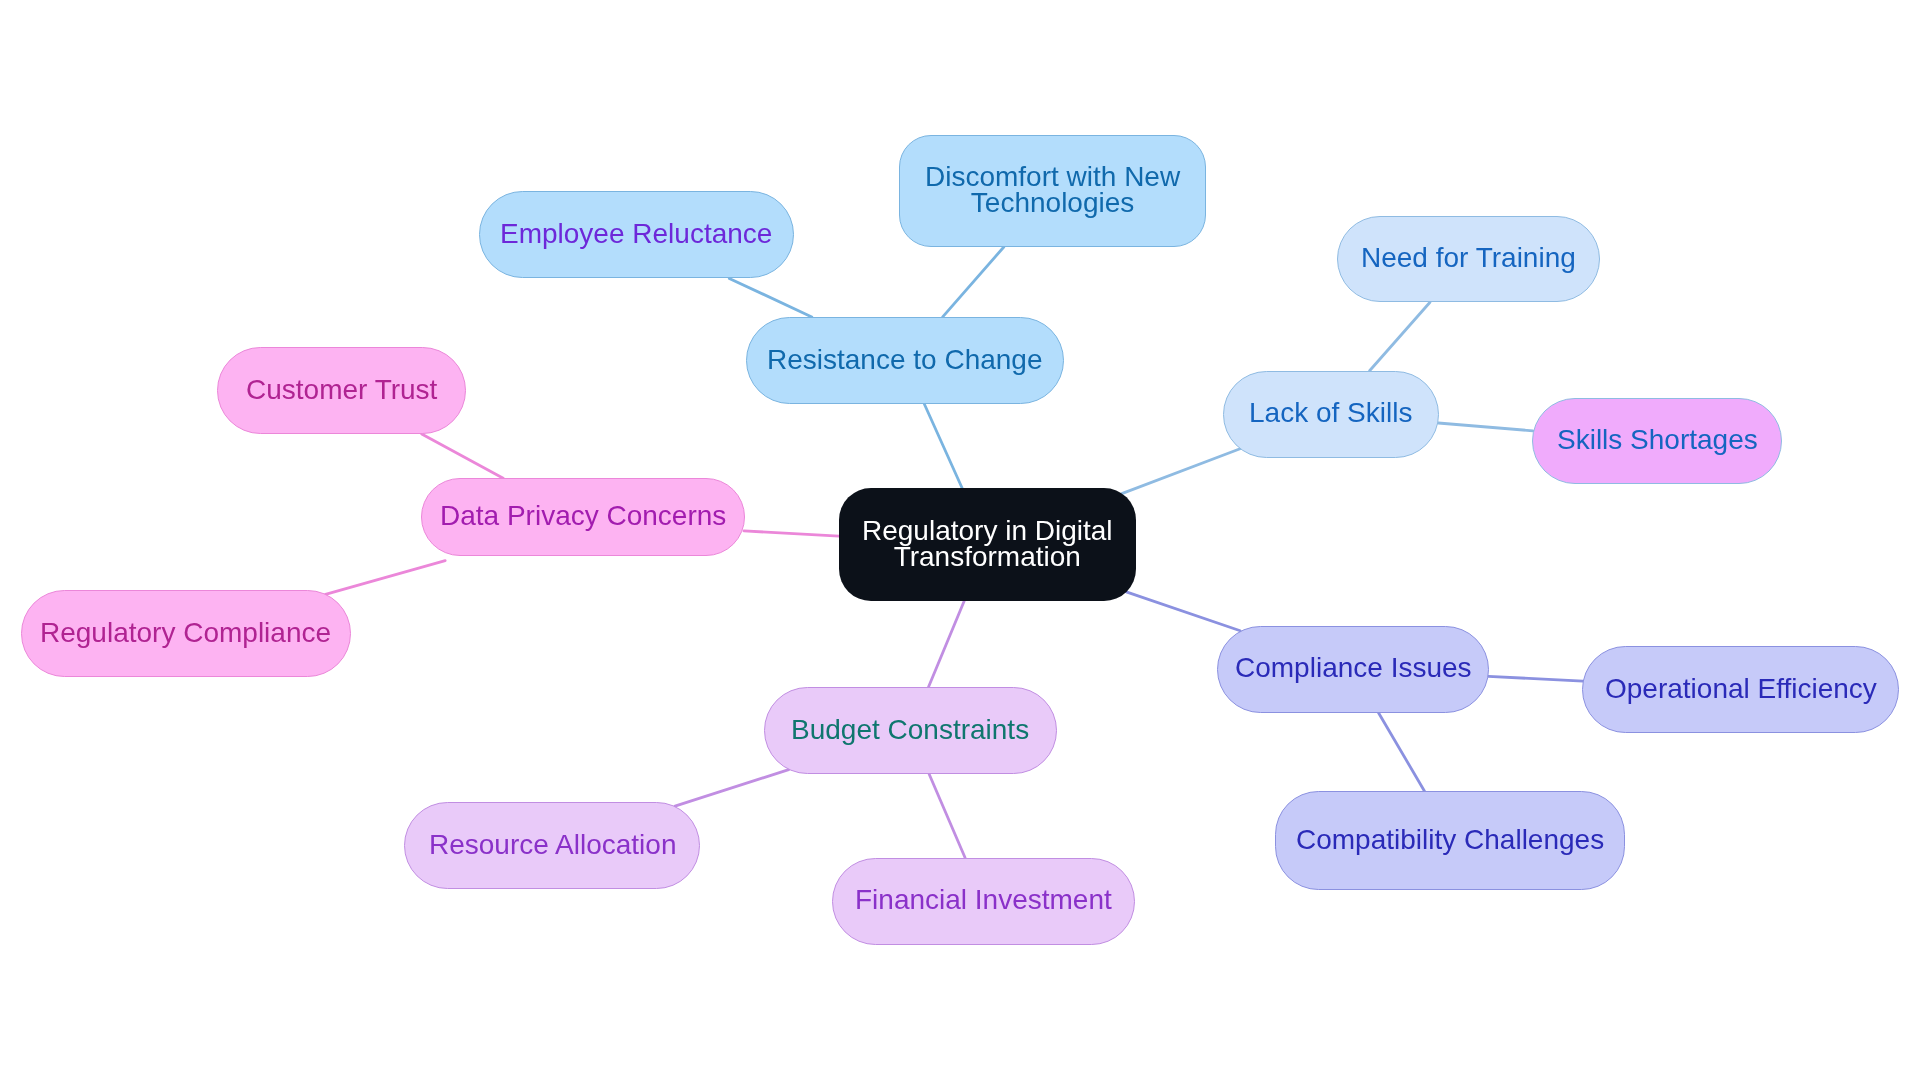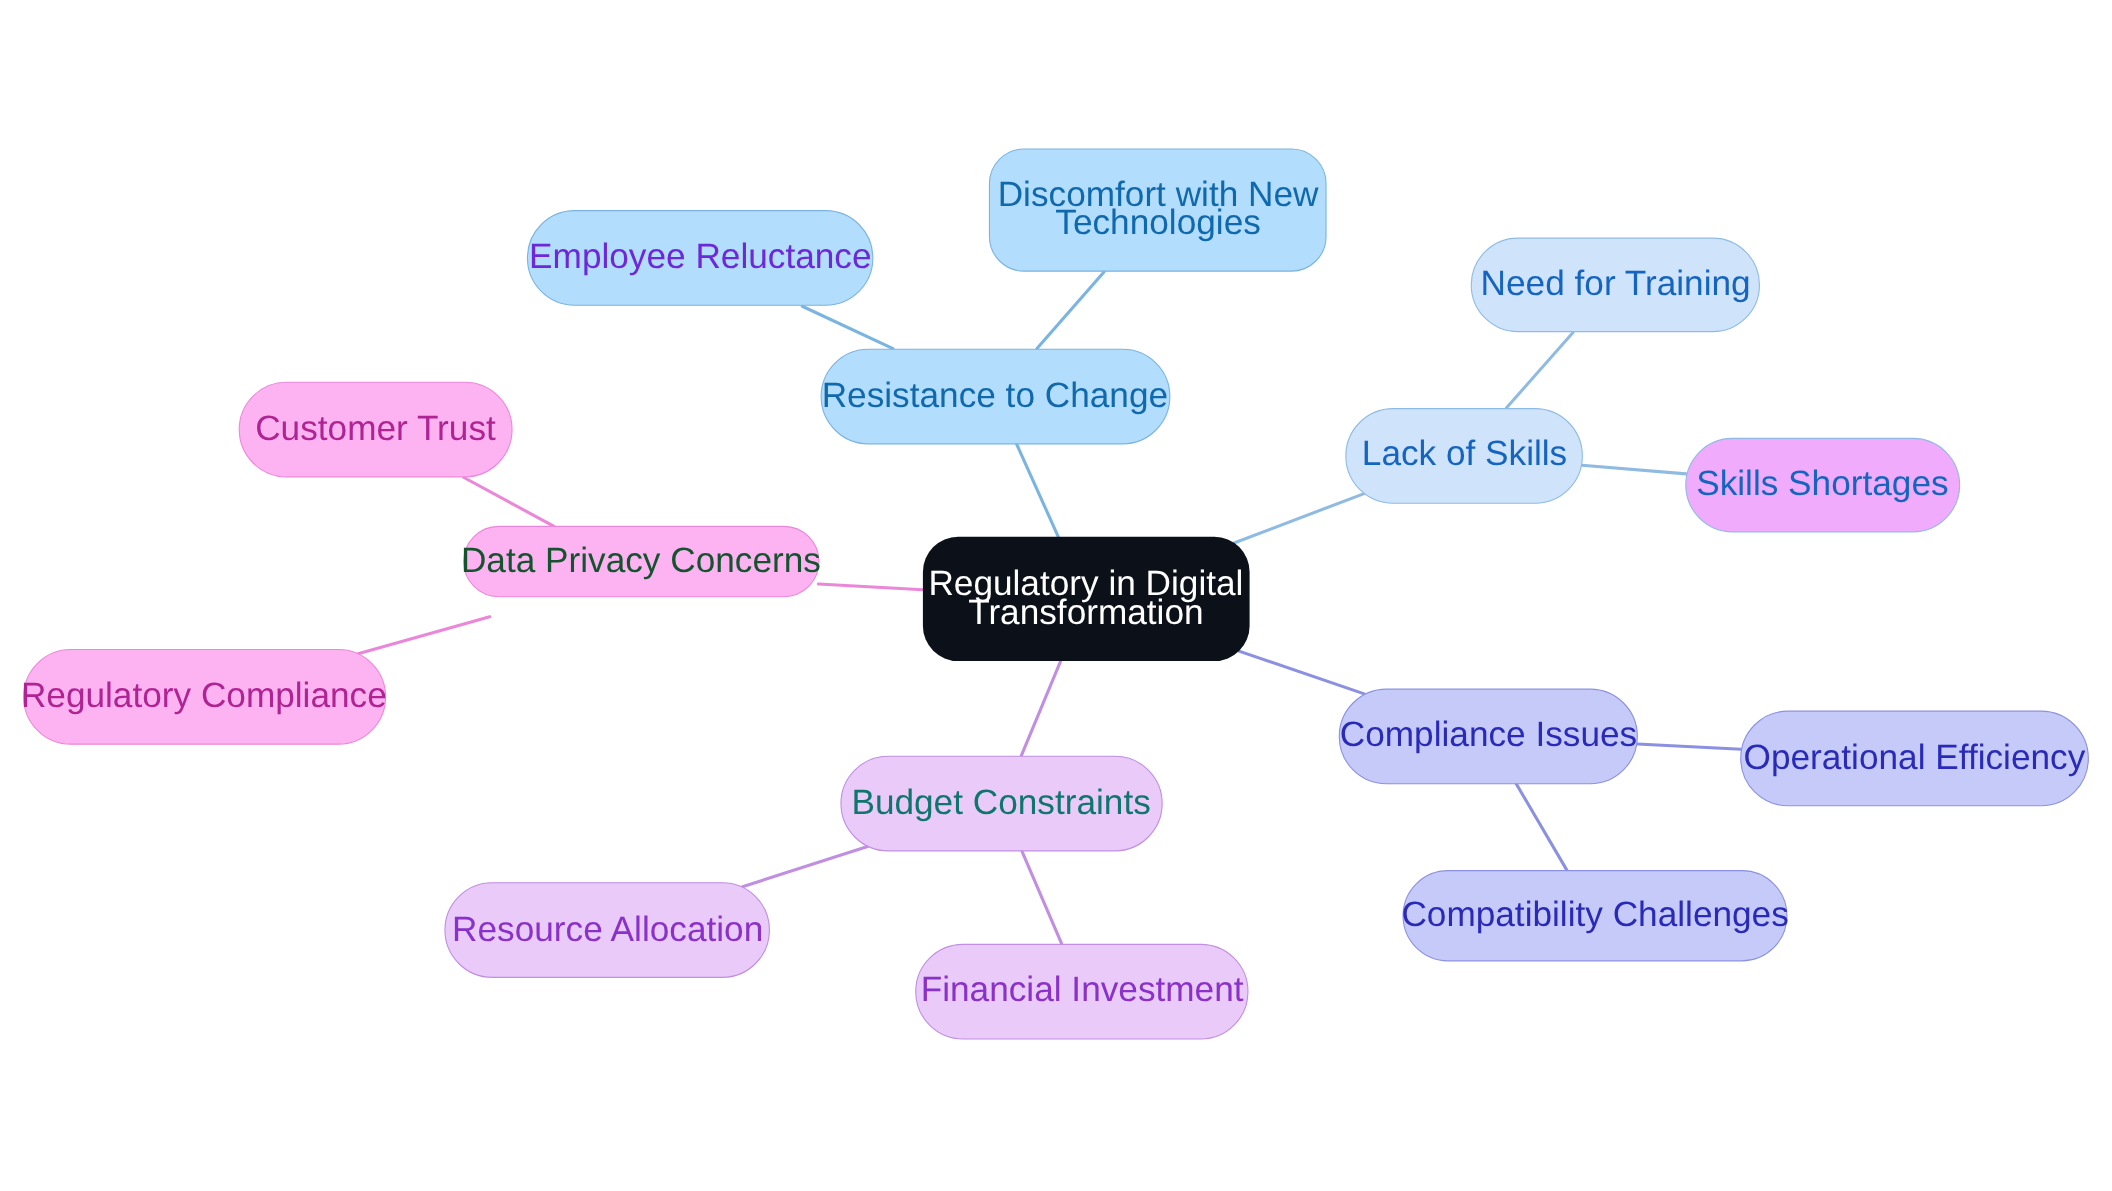--- a/index.html
+++ b/index.html
@@ -3,21 +3,21 @@
 <meta charset="utf-8">
 <title>Challenges in Digital Transformation</title>
 <style>
   html,body{margin:0;padding:0;}
   body{width:1920px;height:1083px;background:#ffffff;overflow:hidden;
        font-family:"Liberation Sans",sans-serif;}
   #canvas{position:relative;width:1920px;height:1083px;background:#ffffff;}
   #edge-layer{position:absolute;left:0;top:0;width:1920px;height:1083px;overflow:visible;}
   .mm-node{position:absolute;box-sizing:border-box;display:flex;align-items:center;
         justify-content:center;text-align:center;border-style:solid;border-width:1.5px;
-        font-size:32px;}
+        font-size:28px;}
   .mm-node .mm-label{line-height:25.8px;letter-spacing:0px;position:relative;top:-1px;
         white-space:nowrap;will-change:transform;transform:translateZ(0);}
   .mm-node .mm-line{display:block;}
   .mm-node.mm-root{border-width:0;}
 </style>
 </head>
 <body>
 
 <div id="canvas">
 
@@ -91,21 +91,21 @@
     <span class="mm-line">Compliance Issues</span>
   </span>
     </div>
 
     <div class="mm-node" style="left: 1582.1px; top: 646px; width: 317px; height: 86.9px; background: rgb(198, 202, 249); border-color: rgb(139, 145, 224); color: rgb(42, 42, 184); border-radius: 43.45px;">
       <span class="mm-label">
     <span class="mm-line">Operational Efficiency</span>
   </span>
     </div>
 
-    <div class="mm-node" style="left: 1274.8px; top: 791px; width: 350.3px; height: 83px; background: rgb(198, 202, 249); border-color: rgb(139, 145, 224); color: rgb(42, 42, 184); border-radius: 43.45px;">
+    <div class="mm-node" style="left: 1274.8px; top: 791px; width: 350.3px; height: 99px; background: rgb(198, 202, 249); border-color: rgb(139, 145, 224); color: rgb(42, 42, 184); border-radius: 43.45px;">
       <span class="mm-label">
     <span class="mm-line">Compatibility Challenges</span>
   </span>
     </div>
 
     <div class="mm-node" style="left: 764.2px; top: 687px; width: 292.5px; height: 86.9px; background: rgb(233, 202, 249); border-color: rgb(193, 142, 226); color: #0f766e; border-radius: 43.45px; align-items: center;">
       <span class="mm-label">
     <span class="mm-line">Budget Constraints</span>
   </span>
     </div>
@@ -115,21 +115,21 @@
     <span class="mm-line">Resource Allocation</span>
   </span>
     </div>
 
     <div class="mm-node" style="left: 832.4px; top: 857.8px; width: 302.5px; height: 86.9px; background: rgb(233, 202, 249); border-color: rgb(193, 142, 226); color: rgb(138, 49, 201); border-radius: 43.45px;">
       <span class="mm-label">
     <span class="mm-line">Financial Investment</span>
   </span>
     </div>
 
-    <div class="mm-node" style="left: 421.2px; top: 478.3px; width: 323.8px; height: 65px; background: rgb(253, 179, 242); border-color: rgb(235, 135, 217); color: #14532d; border-radius: 43.45px;">
+    <div class="mm-node" style="left: 421.2px; top: 478.3px; width: 323.8px; height: 78px; background: rgb(253, 179, 242); border-color: rgb(235, 135, 217); color: #a21caf; border-radius: 43.45px;">
       <span class="mm-label">
     <span class="mm-line">Data Privacy Concerns</span>
   </span>
     </div>
 
     <div class="mm-node" style="left: 217.2px; top: 347.2px; width: 249.2px; height: 86.9px; background: rgb(253, 179, 242); border-color: rgb(235, 135, 217); color: rgb(176, 35, 146); border-radius: 43.45px;">
       <span class="mm-label">
     <span class="mm-line">Customer Trust</span>
   </span>
     </div>

